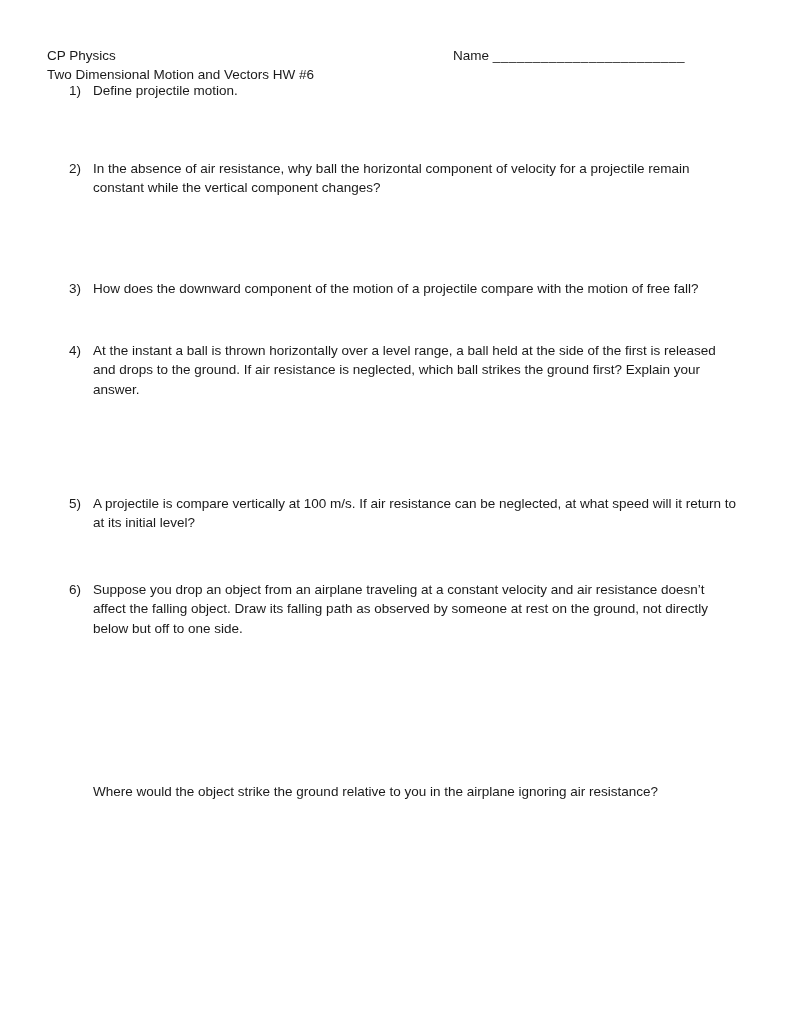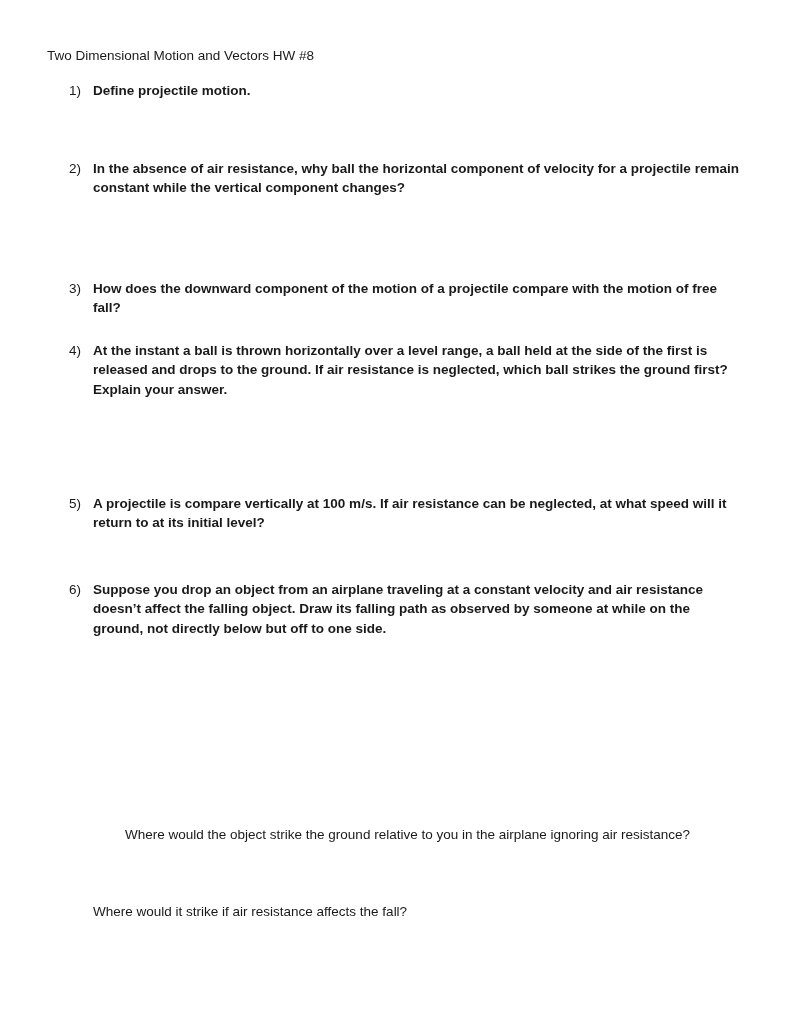--- a/index.html
+++ b/index.html
@@ -40,37 +40,42 @@
     left: 69px;
     display: flex;
     align-items: flex-start;
   }
   .qnum {
     flex: none;
     width: 24px;
   }
   .qtext {
     width: 646px;
-    font-weight: bold;
   }
   .subq {
     position: absolute;
     left: 93px;
     width: 650px;
   }
 </style>
 </head>
 <body>
 
 <div class="page">
 
   <div class="header-left">
-    <div>Two Dimensional Motion and Vectors HW #8</div>
+    <div>CP Physics</div>
+    <div>Two Dimensional Motion and Vectors HW #6</div>
   </div>
 
+  <div class="name-row">
+    <span>Name</span>
+    <span> </span>
+    <span class="blank">________________________</span>
+  </div>
 
   <div class="question" style="top:81px;">
     <span class="qnum">1)</span>
     <span class="qtext">Define projectile motion.</span>
   </div>
 
   <div class="question" style="top:159px;">
     <span class="qnum">2)</span>
     <span class="qtext">In the absence of air resistance, why ball the horizontal component of velocity for a projectile remain constant while the vertical component changes?</span>
   </div>
@@ -85,25 +90,22 @@
     <span class="qtext">At the instant a ball is thrown horizontally over a level range, a ball held at the side of the first is released and drops to the ground. If air resistance is neglected, which ball strikes the ground first? Explain your answer.</span>
   </div>
 
   <div class="question" style="top:494px;">
     <span class="qnum">5)</span>
     <span class="qtext">A projectile is compare vertically at 100 m/s. If air resistance can be neglected, at what speed will it return to at its initial level?</span>
   </div>
 
   <div class="question" style="top:580px;">
     <span class="qnum">6)</span>
-    <span class="qtext">Suppose you drop an object from an airplane traveling at a constant velocity and air resistance doesn’t affect the falling object. Draw its falling path as observed by someone at while on the ground, not directly below but off to one side.</span>
+    <span class="qtext">Suppose you drop an object from an airplane traveling at a constant velocity and air resistance doesn’t affect the falling object. Draw its falling path as observed by someone at rest on the ground, not directly below but off to one side.</span>
   </div>
 
 
-  <div class="subq" style="top:825px;margin-left:32px;">
+  <div class="subq" style="top:782px;">
     <span>Where would the object strike the ground relative to you in the airplane ignoring air resistance?</span>
   </div>
 
-  <div class="subq" style="top:902px;">
-    <span>Where would it strike if air resistance affects the fall?</span>
-  </div>
 
 </div>
 
 </body></html>

